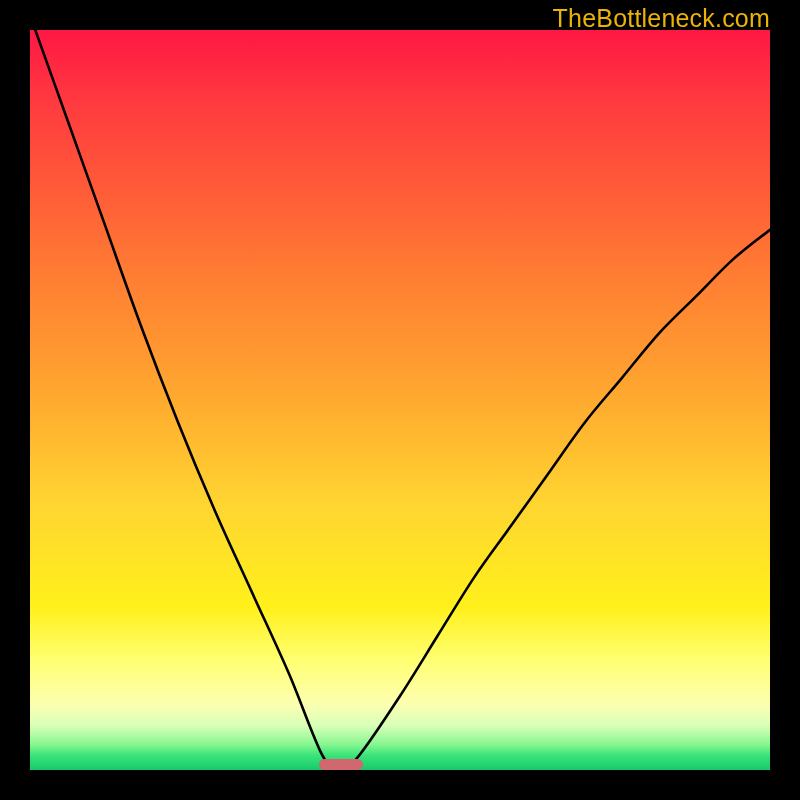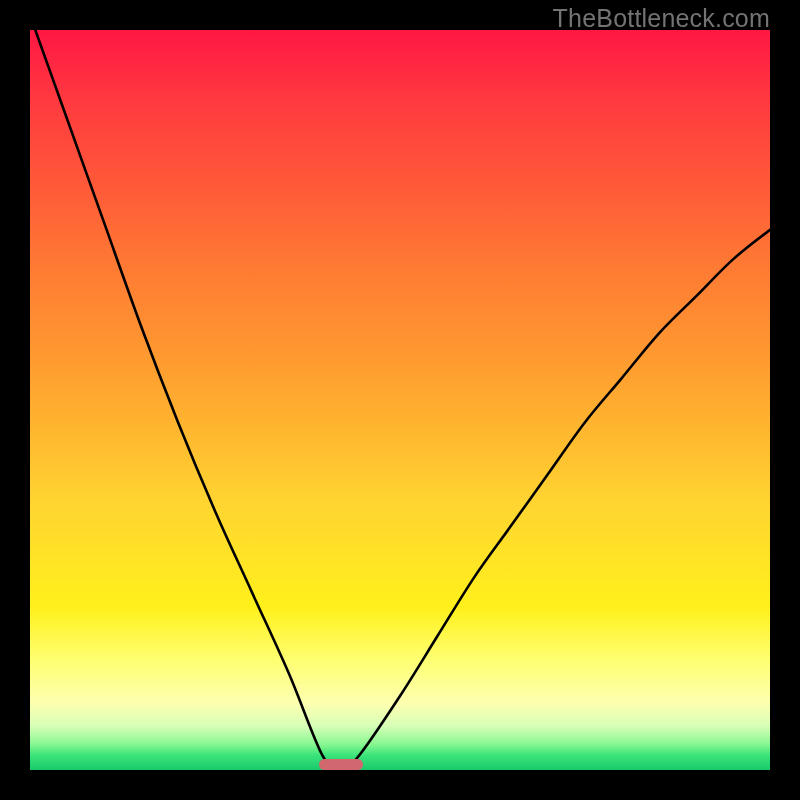--- a/index.html
+++ b/index.html
@@ -53,21 +53,21 @@
   .marker {
     position: absolute;
     height: 11px;
     border-radius: 6px;
     background: #d1686f;
   }
   .watermark {
     position: absolute;
     top: 4px;
     right: 30px;
-    color: #737373;
+    color: #eab308;
     font-size: 25px;
     font-weight: 400;
     letter-spacing: 0.2px;
     text-align: left;
     white-space: nowrap;
   }
 </style>
 </head>
 <body>
 

